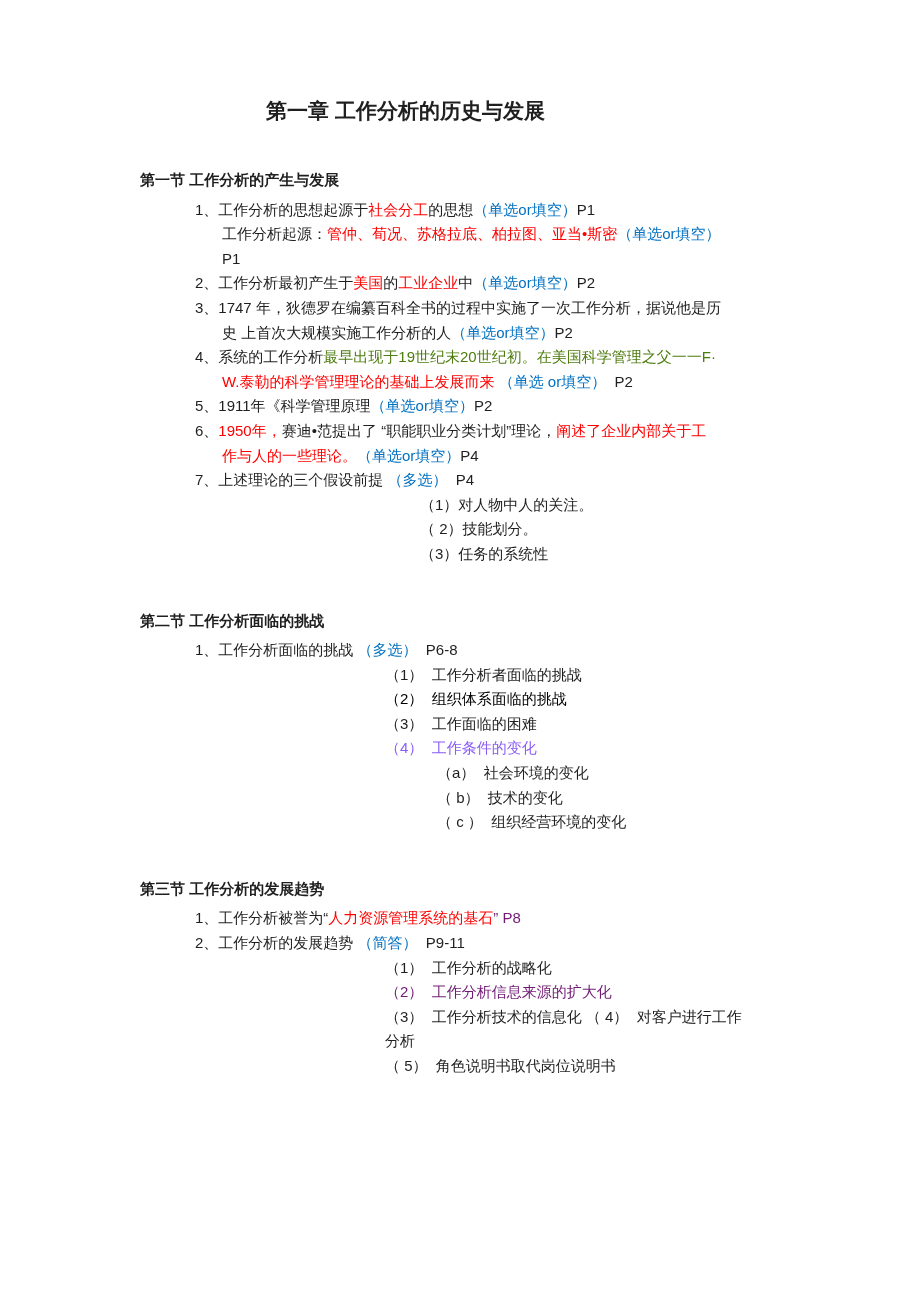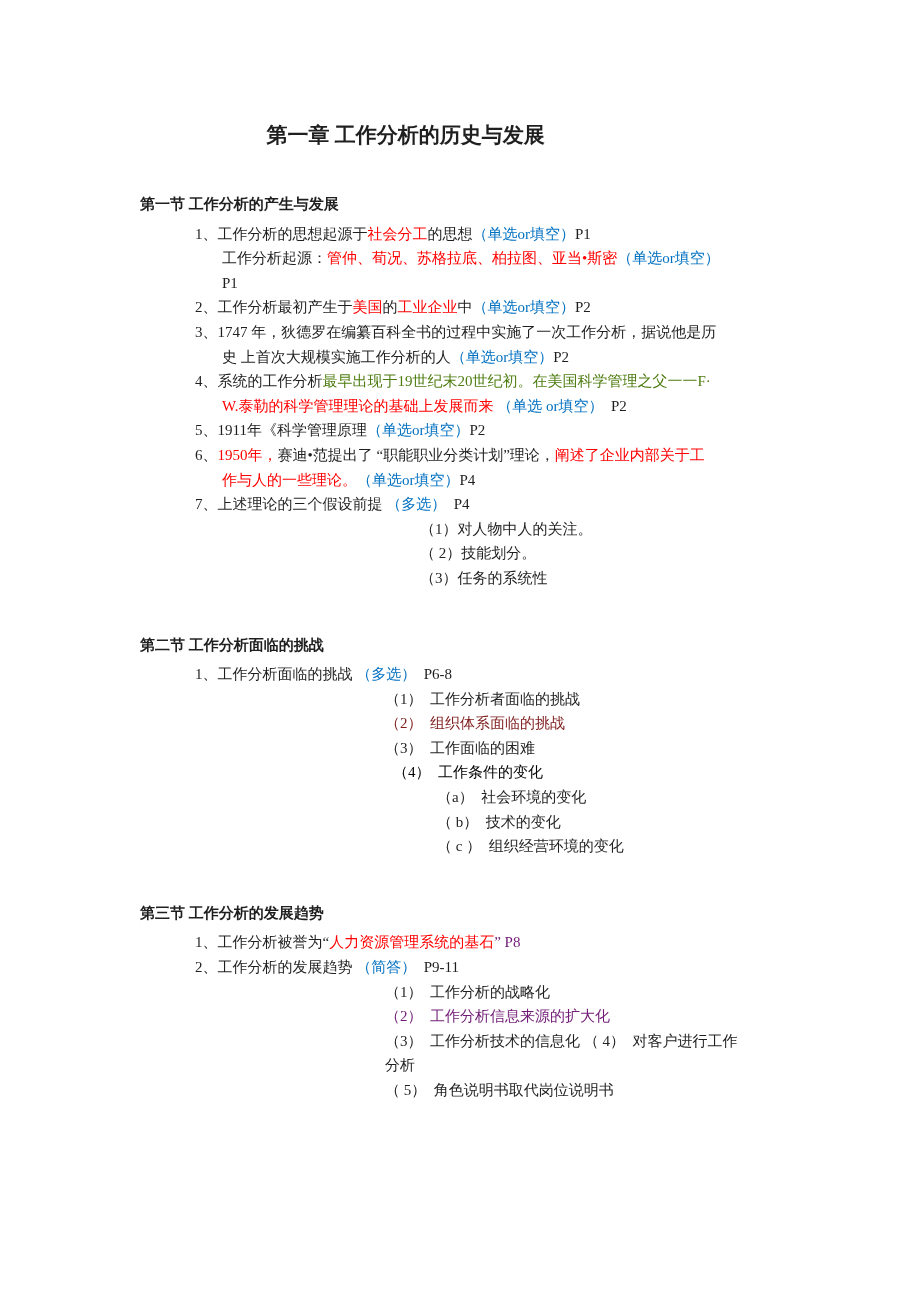--- a/index.html
+++ b/index.html
@@ -2,24 +2,24 @@
 <html><head>
 <meta charset="utf-8">
 <style>
   html,body{margin:0;padding:0;background:#ffffff;}
   .page{
     position:relative;
     width:811px;
     min-height:1302px;
     box-sizing:border-box;
     background:#ffffff;
-    font-family:Liberation Serif, serif;
+    font-family:Liberation Sans, sans-serif;
     font-size:15px;
     color:#1f1f1f;
-    padding-top:120px;
+    padding-top:96px;
     overflow:hidden;
   }
   .title{
     font-size:21px;
     font-weight:bold;
     text-align:center;
     margin:0;
     line-height:30px;
   }
   .section{margin-top:42px;}
@@ -61,23 +61,23 @@
         <div class="line ind-cont"><span style="color: rgb(255, 0, 0);">作与人的一些理论。</span><span style="color: rgb(0, 112, 192);">（单选or填空）</span><span style="color: rgb(31, 31, 31);">P4</span></div>
         <div class="line ind-item"><span style="color: rgb(31, 31, 31);">7、上述理论的三个假设前提 </span><span style="color: rgb(0, 112, 192);">（多选）</span><span style="color: rgb(31, 31, 31);">  P4</span></div>
         <div class="line ind-sub1"><span style="color: rgb(31, 31, 31); text-align: right;">（1）对人物中人的关注。</span></div>
         <div class="line ind-sub1"><span style="color: rgb(31, 31, 31);">（ 2）技能划分。</span></div>
         <div class="line ind-sub1"><span style="color: rgb(31, 31, 31);">（3）任务的系统性</span></div>
       </section>
       <section class="section">
         <div class="heading">第二节 工作分析面临的挑战</div>
         <div class="line ind-item"><span style="color: rgb(31, 31, 31);">1、工作分析面临的挑战 </span><span style="color: rgb(0, 112, 192);">（多选）</span><span style="color: rgb(31, 31, 31);">  P6-8</span></div>
         <div class="line ind-sub"><span style="color: rgb(31, 31, 31);">（1）  工作分析者面临的挑战</span></div>
-        <div class="line ind-sub"><span style="color: #7f1d1d;">（2）  组织体系面临的挑战</span></div>
+        <div class="line ind-sub"><span style="color: #000000;">（2）  组织体系面临的挑战</span></div>
         <div class="line ind-sub"><span style="color: rgb(31, 31, 31);">（3）  工作面临的困难</span></div>
-        <div class="line ind-sub"><span style="color: #000000; margin-left: 8px;">（4）  工作条件的变化</span></div>
+        <div class="line ind-sub"><span style="color: #8b5cf6;">（4）  工作条件的变化</span></div>
         <div class="line ind-subsub"><span style="color: rgb(31, 31, 31);">（a）  社会环境的变化</span></div>
         <div class="line ind-subsub"><span style="color: rgb(31, 31, 31);">（ b）  技术的变化</span></div>
         <div class="line ind-subsub"><span style="color: rgb(31, 31, 31);">（ c ）  组织经营环境的变化</span></div>
       </section>
       <section class="section">
         <div class="heading">第三节 工作分析的发展趋势</div>
         <div class="line ind-item"><span style="color: rgb(31, 31, 31);">1、工作分析被誉为“</span><span style="color: rgb(255, 0, 0);">人力资源管理系统的基石</span><span style="color: #701a75;">” P8</span></div>
         <div class="line ind-item"><span style="color: rgb(31, 31, 31);">2、工作分析的发展趋势 </span><span style="color: rgb(0, 112, 192);">（简答）</span><span style="color: rgb(31, 31, 31);">  P9-11</span></div>
         <div class="line ind-sub"><span style="color: rgb(31, 31, 31);">（1）  工作分析的战略化</span></div>
         <div class="line ind-sub"><span style="color: #701a75;">（2）  工作分析信息来源的扩大化</span></div>

